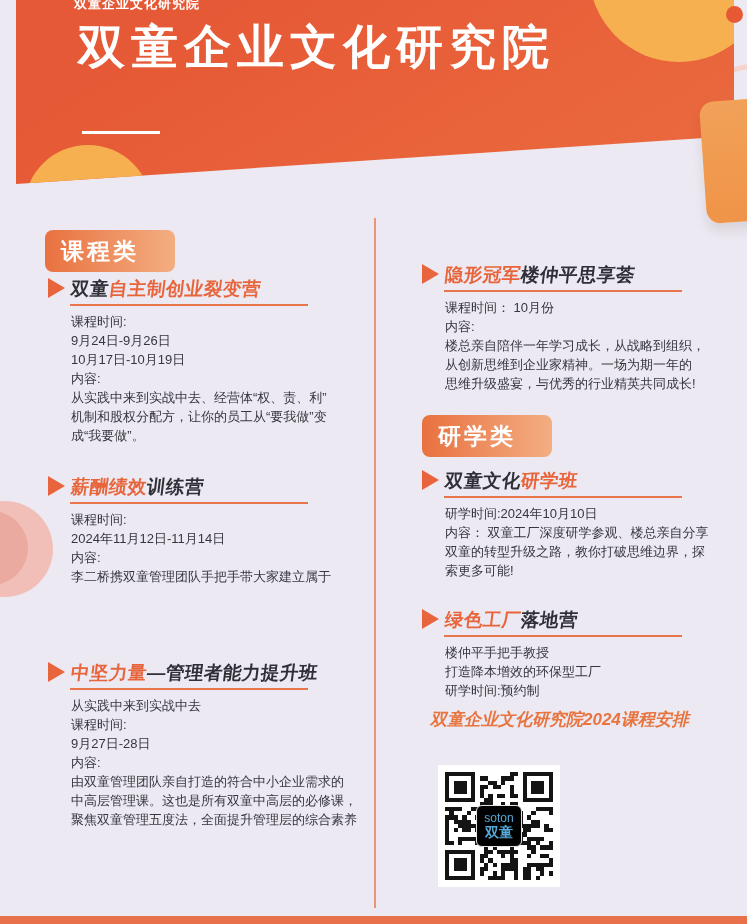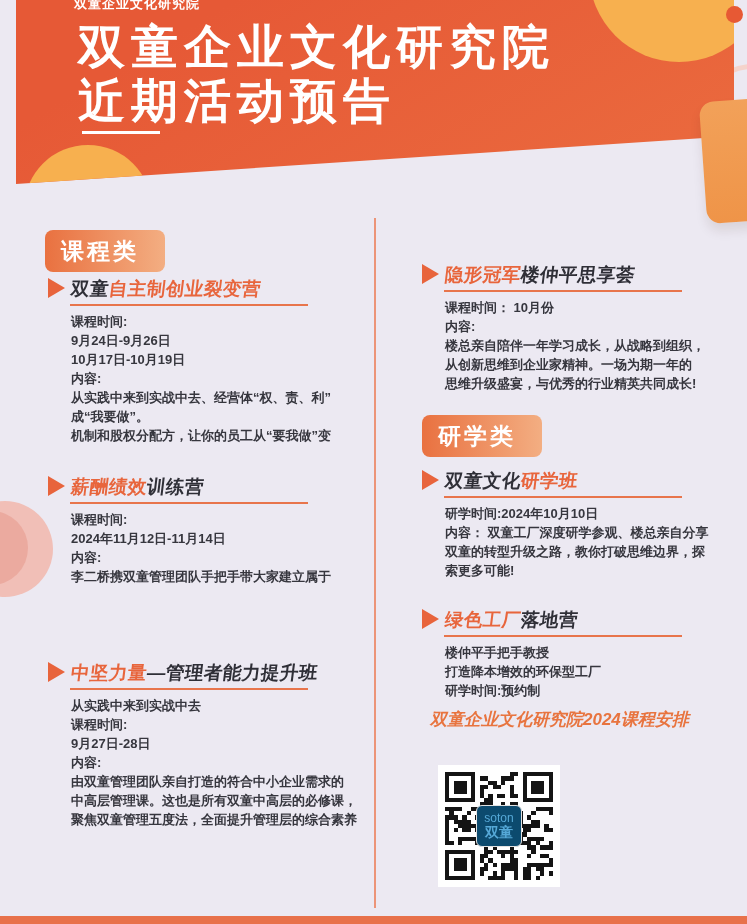--- a/index.html
+++ b/index.html
@@ -27,63 +27,62 @@
     border:5px solid #F5D3CB;box-sizing:border-box;}
   .round-rect{position:absolute;left:703px;top:100px;width:64px;height:122px;border-radius:14px;
     background:linear-gradient(180deg,#F2A159,#EF9448);transform:rotate(-4deg);
     box-shadow:0 8px 12px rgba(60,30,10,.10);}
   .dot{position:absolute;left:726px;top:6px;width:17px;height:17px;border-radius:50%;background:#E75934;}
   .pc1{position:absolute;left:-43px;top:501px;width:96px;height:96px;border-radius:50%;background:#F1BFB7;}
   .pc2{position:absolute;left:-46px;top:511px;width:74px;height:74px;border-radius:50%;background:#EAA79C;opacity:.9;}
   .divider{position:absolute;left:374px;top:218px;width:1.5px;height:690px;background:#EC9478;}
   .footer-bar{position:absolute;left:0;bottom:0;width:747px;height:8px;background:#E8714B;}
   
-  .badge{position:absolute;width:120px;height:42px;border-radius:8px;box-sizing:border-box;
+  .badge{position:absolute;width:130px;height:42px;border-radius:8px;box-sizing:border-box;
     background:linear-gradient(90deg,#E97140,#F3AE82);color:#fff;font-size:23px;font-weight:bold;
     line-height:42px;padding-left:16px;letter-spacing:3px;}
   .badge-courses{left:45px;top:230px;}
   .badge-study{left:422px;top:415px;}
   
   .course{position:absolute;}
   .course-head{display:flex;align-items:center;height:24px;}
   .tri{width:0;height:0;border-left:17px solid #E8643C;border-top:10px solid transparent;
     border-bottom:10px solid transparent;margin-right:6px;flex:0 0 auto;}
   .course-title{margin:0;font-size:18.5px;font-weight:800;letter-spacing:.5px;white-space:nowrap;
     transform:skewX(-7deg);}
   .tone-orange{color:#E8653C;}
   .tone-black{color:#2F2F37;}
   .title-rule{margin:4px 0 0 22px;width:238px;height:1.5px;background:#E8754C;}
-  .course-body{margin:6px 0 0 23px;font-size:13px;line-height:19px;font-weight:700;color:#36363E;}
+  .course-body{margin:6px 0 0 23px;font-size:13px;line-height:19px;font-weight:400;color:#36363E;}
   .line{white-space:nowrap;}
   
   .cta{position:absolute;left:430px;top:706px;font-size:17px;line-height:27px;font-weight:bold;
     color:#E8743F;white-space:nowrap;font-style:italic;}
   .qr{position:absolute;left:438px;top:765px;width:122px;height:122px;background:#fff;
     display:flex;align-items:center;justify-content:center;}
   .qr svg{display:block;}
   .qr-logo{position:absolute;left:50%;top:50%;transform:translate(-50%,-50%);
-    width:44px;height:40px;background:#0c4a6e;border:1px solid #e2e2e2;border-radius:6px;
+    width:44px;height:40px;background:#000000;border:1px solid #e2e2e2;border-radius:6px;
     display:flex;flex-direction:column;align-items:center;justify-content:center;color:#56A9D8;}
   .qr-logo .l1{font-size:12px;line-height:13px;}
   .qr-logo .l2{font-size:14px;line-height:15px;font-weight:bold;}
 </style>
 </head>
 <body>
 
 <div class="poster">
 
   <div class="ring"></div>
 
   <div class="header">
     <div class="yc yc-left"></div>
     <div class="yc yc-right"></div>
     <div class="brand">双童企业文化研究院</div>
     <div class="title">
       <div>双童企业文化研究院</div>
-      <div>近期活动预告</div>
     </div>
     <div class="title-underline"></div>
   </div>
 
   <div class="round-rect"></div>
   <div class="dot"></div>
   <div class="pc1"></div>
   <div class="pc2"></div>
   <div class="divider"></div>
   <div class="footer-bar"></div>
@@ -96,22 +95,22 @@
       <span class="tri"></span>
       <h3 class="course-title"><span class="tone-black">双童</span><span class="tone-orange">自主制创业裂变营</span></h3>
     </div>
     <div class="title-rule"></div>
     <div class="course-body">
       <div class="line">课程时间:</div>
       <div class="line">9月24日-9月26日</div>
       <div class="line">10月17日-10月19日</div>
       <div class="line">内容:</div>
       <div class="line">从实践中来到实战中去、经营体“权、责、利”</div>
+      <div class="line">机制和股权分配方，让你的员工从“要我做”变</div>
       <div class="line">成“我要做”。</div>
-      <div class="line">机制和股权分配方，让你的员工从“要我做”变</div>
     </div>
   </section>
 
   <section class="course" style="left:48px;top:474px;width:326px">
     <div class="course-head">
       <span class="tri"></span>
       <h3 class="course-title"><span class="tone-orange">薪酬绩效</span><span class="tone-black">训练营</span></h3>
     </div>
     <div class="title-rule"></div>
     <div class="course-body">

